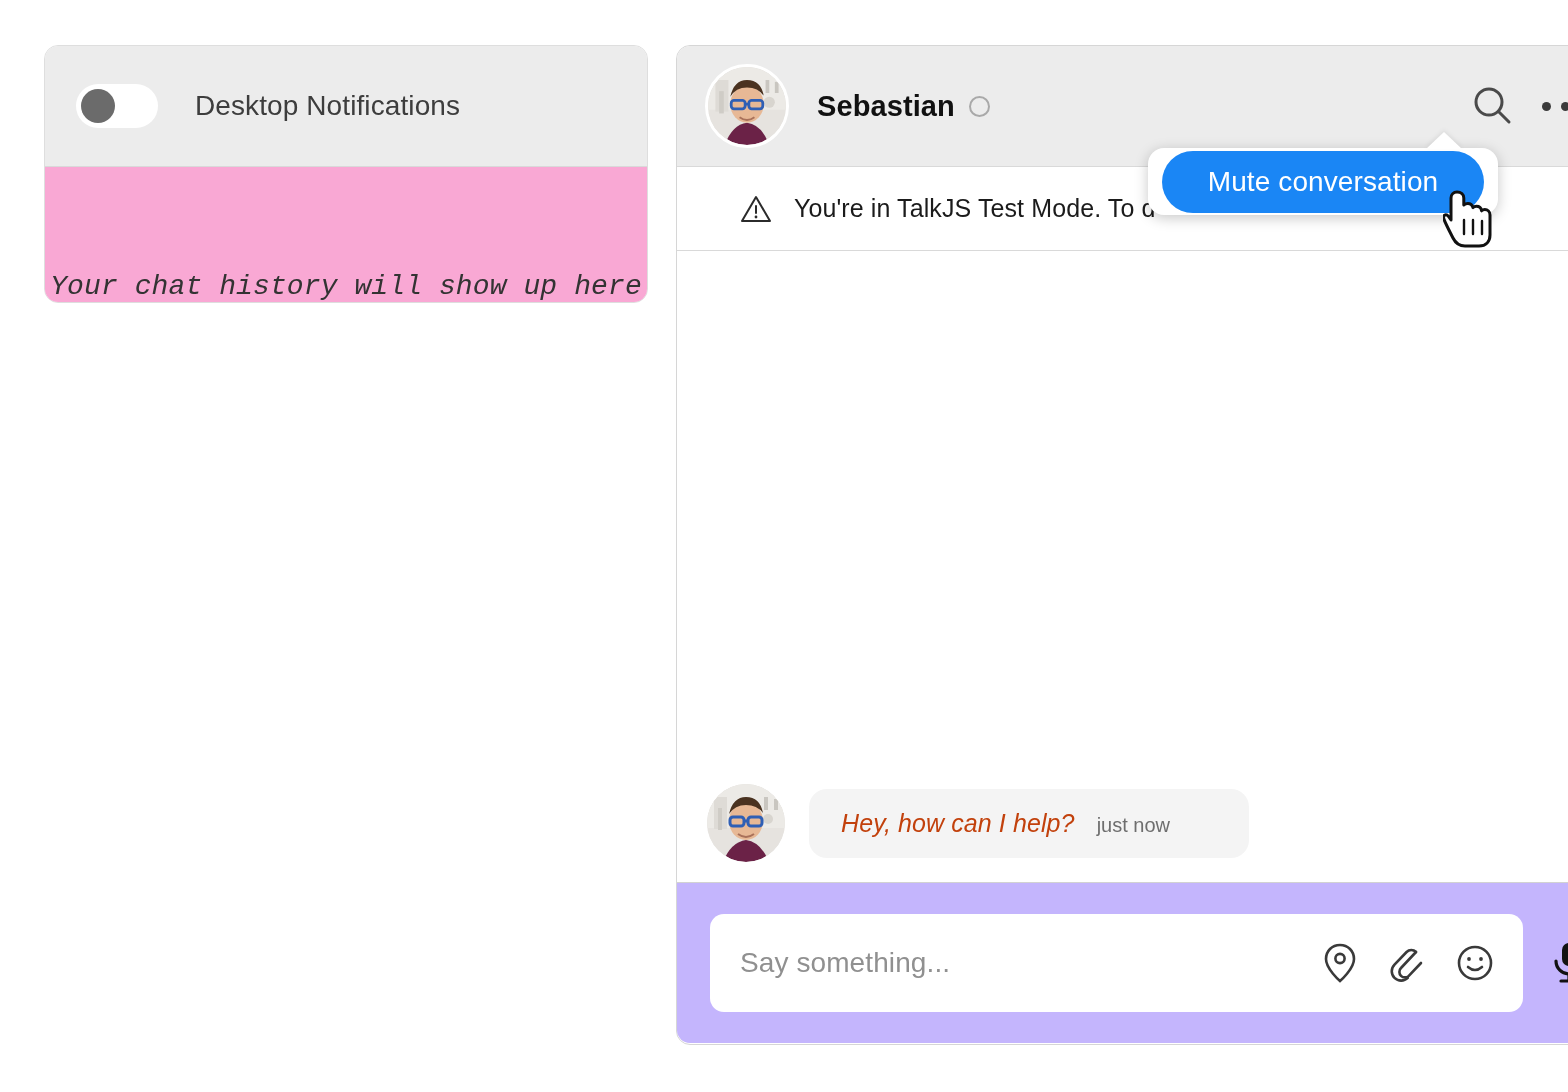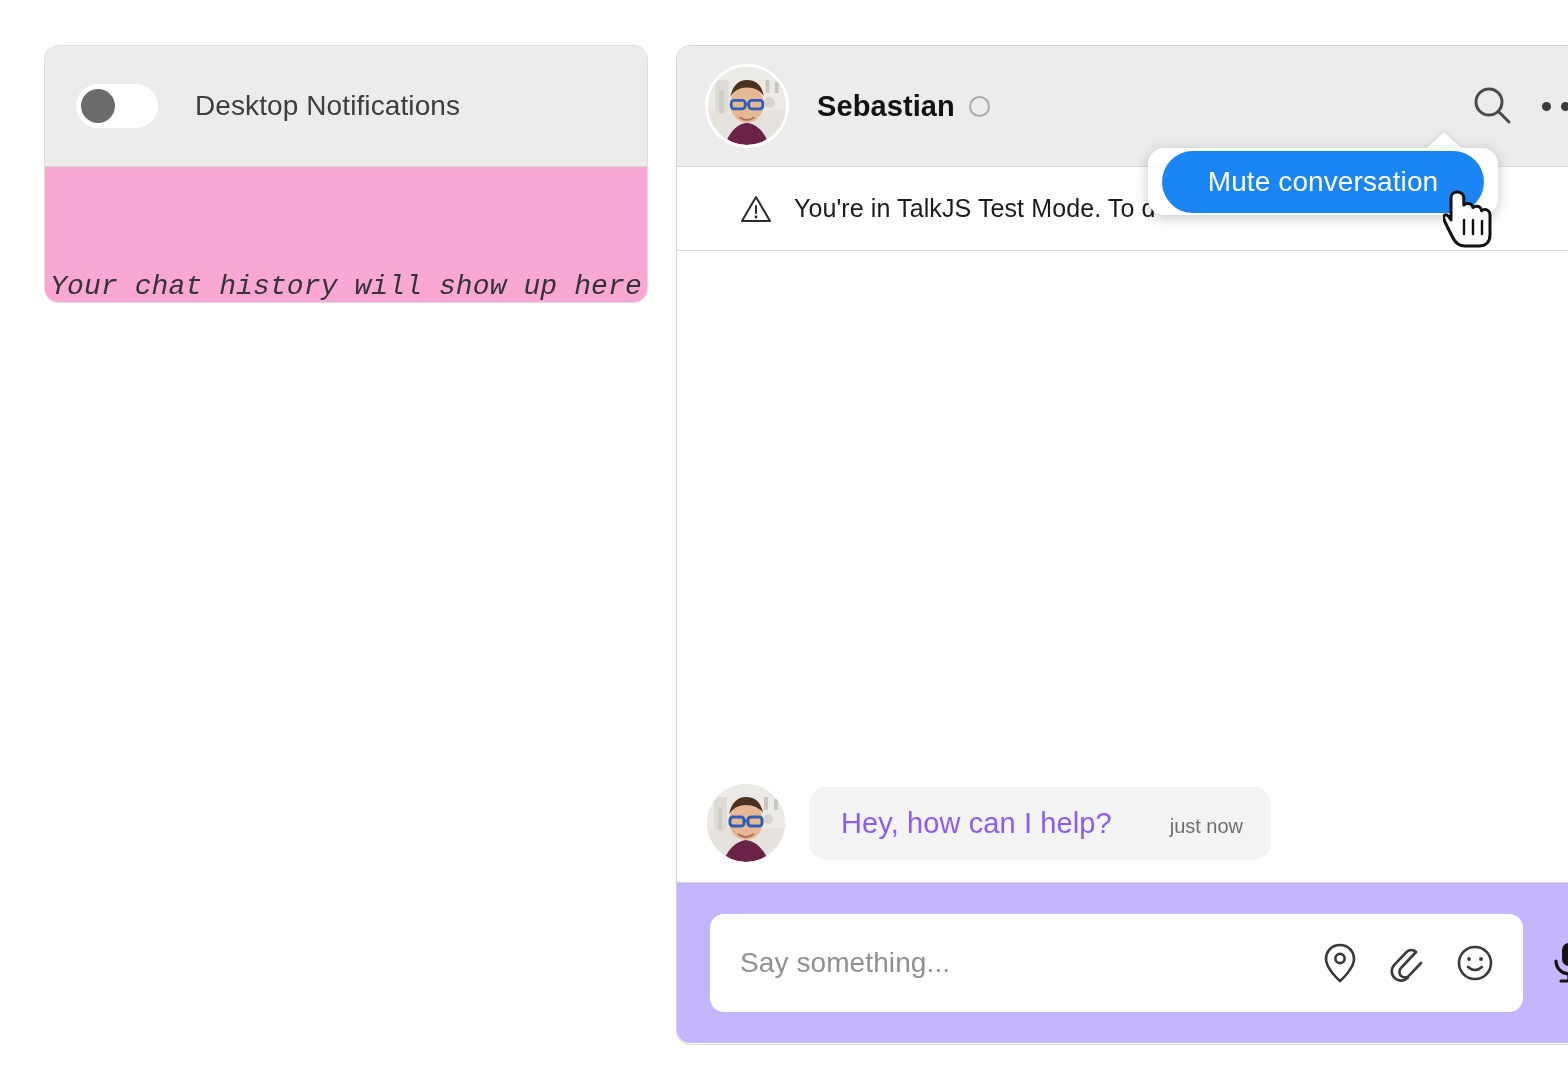--- a/index.html
+++ b/index.html
@@ -204,27 +204,28 @@
   .bubble {
     margin-left: 24px;
     background: #f4f4f4;
     border-radius: 18px;
     padding: 20px 28px 20px 32px;
     display: flex;
     align-items: baseline;
     min-width: 440px;
   }
   .bubble-text {
-    font-size: 29px;
-    color: #8b5cf6;
-    letter-spacing: 0.1px;
-    white-space: nowrap;
+    font-size: 25px;
+    color: #c2410c;
+    letter-spacing: 0.1px;
+    white-space: nowrap;
+    font-style: italic;
   }
   .bubble-time {
-    margin-left: 58px;
+    margin-left: 22px;
     font-size: 20px;
     color: #6e6e6e;
     white-space: nowrap;
   }
 
   
   .composer {
     height: 160px;
     background: #c4b5fd;
     border-radius: 0 0 13px 13px;

